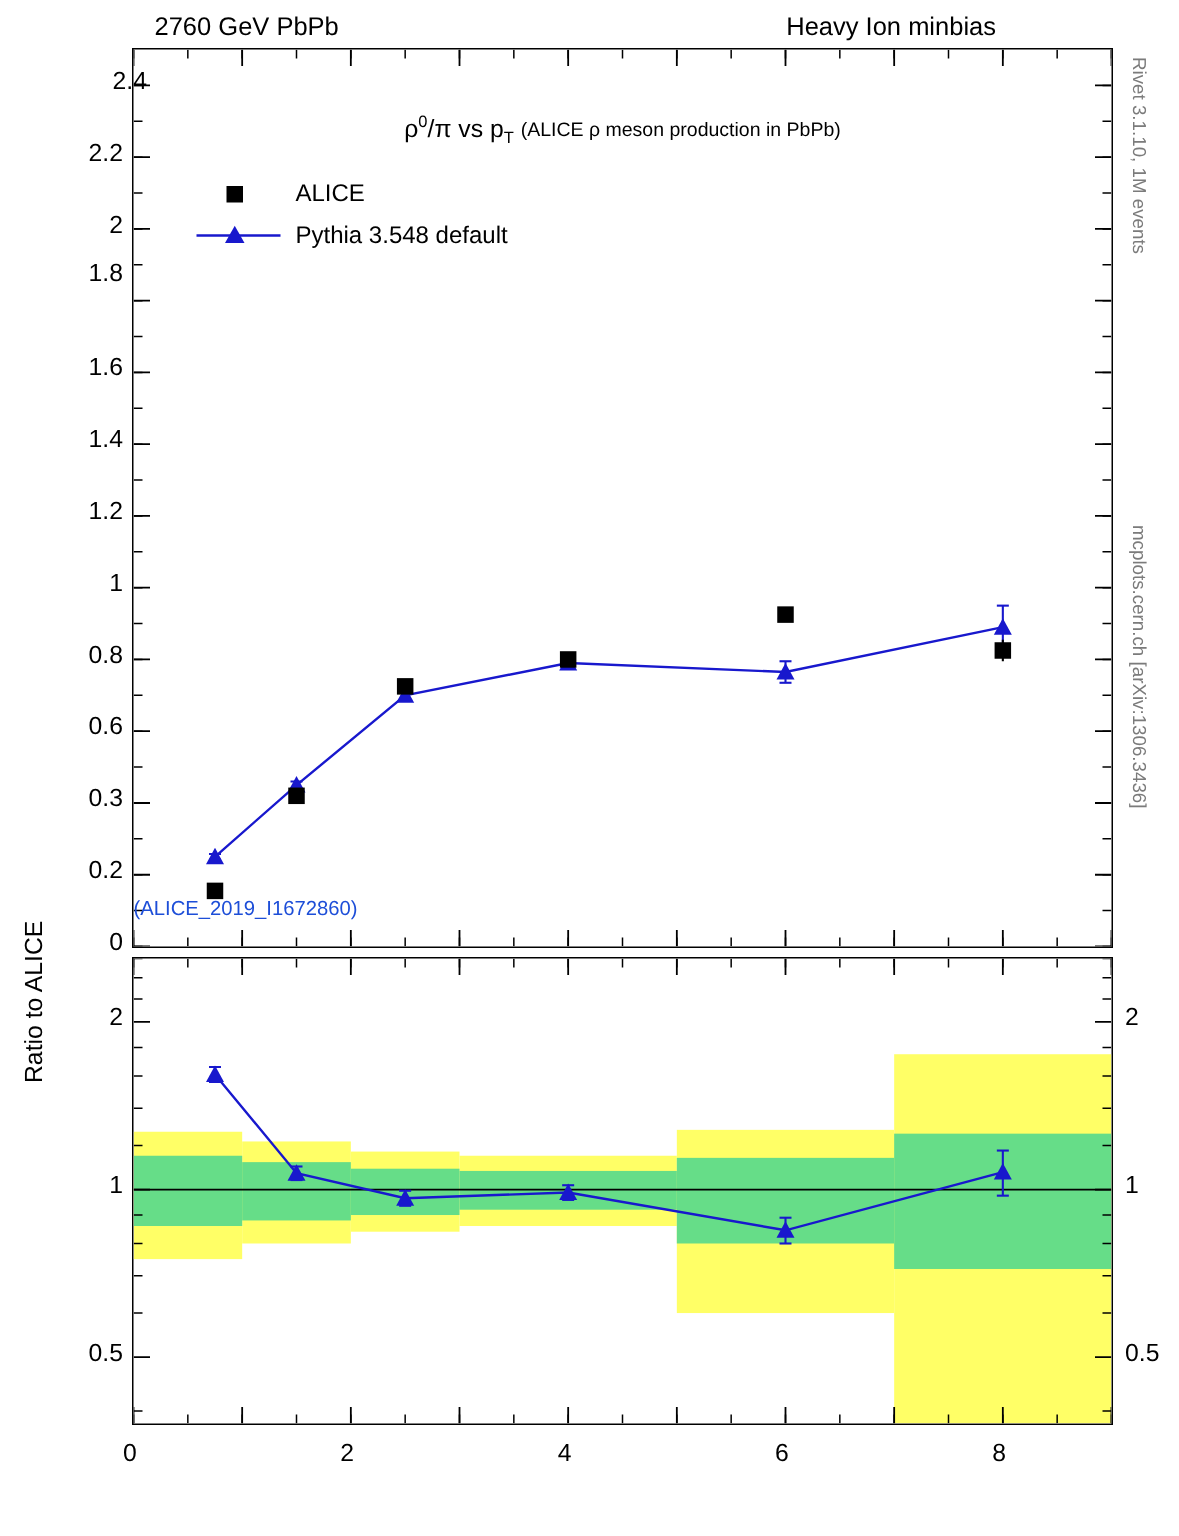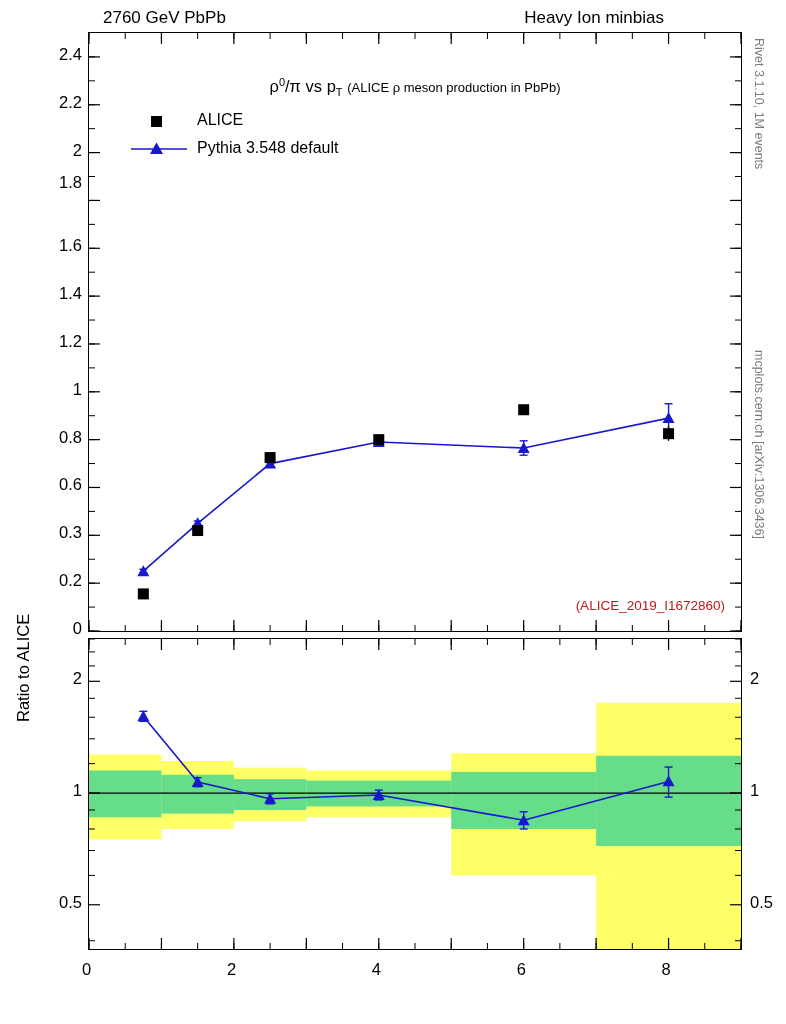--- a/index.html
+++ b/index.html
@@ -88,37 +88,37 @@
     pointer-events: none;
     margin-top: 16px;
   }
   .plot-title .sml { font-size: 13px; }
   sub { font-size: 11px; }
   sup { font-size: 11px; }
 
   
   .watermark {
     position: absolute;
-    left: 0; right: 16px;
+    left: 0; right: 0;
     bottom: 18px;
-    text-align: right;
+    text-align: left;
     font-size: 13.5px;
-    color: #b91c1c;
+    color: #1d4ed8;
   }
 
   
   .legend {
     position: absolute;
     left: 40px;
     top: 78px;
     font-size: 16px;
   }
   .legend .row {
     display: flex;
-    align-items: flex-start;
+    align-items: flex-end;
     height: 28px;
   }
   .legend .marker {
     width: 60px;
     height: 20px;
     position: relative;
     margin-right: 8px;
   }
   .legend .lbl { white-space: nowrap; }
 
@@ -490,21 +490,21 @@
       <div class="tl right" style="left: 22px; width: 60px; top: 523.32px;">0.3</div>
       <div class="tl right" style="left: 22px; width: 60px; top: 475.48px;">0.6</div>
       <div class="tl right" style="left: 22px; width: 60px; top: 427.64px;">0.8</div>
       <div class="tl right" style="left: 22px; width: 60px; top: 379.8px;">1</div>
       <div class="tl right" style="left: 22px; width: 60px; top: 331.96px;">1.2</div>
       <div class="tl right" style="left: 22px; width: 60px; top: 284.12px;">1.4</div>
       <div class="tl right" style="left: 22px; width: 60px; top: 236.28px;">1.6</div>
       <div class="tl right" style="left: 22px; width: 60px; top: 173px;">1.8</div>
       <div class="tl right" style="left: 22px; width: 60px; top: 140.6px;">2</div>
       <div class="tl right" style="left: 22px; width: 60px; top: 92.76px;">2.2</div>
-      <div class="tl right" style="left: 22px; width: 60px; top: 44.92px;">2.4</div>
+      <div class="tl right" style="left: 38px; width: 60px; top: 44.92px;">2.4</div>
       <div class="tl right" style="left: 22px; width: 60px; top: 892.761px;">0.5</div>
       <div class="tl" style="left: 750px; top: 892.761px;">0.5</div>
       <div class="tl right" style="left: 22px; width: 60px; top: 781.027px;">1</div>
       <div class="tl" style="left: 750px; top: 781.027px;">1</div>
       <div class="tl right" style="left: 22px; width: 60px; top: 669.293px;">2</div>
       <div class="tl" style="left: 750px; top: 669.293px;">2</div>
       <div class="tl" style="left: 82px; top: 960px;">0</div>
       <div class="tl" style="left: 226.889px; top: 960px;">2</div>
       <div class="tl" style="left: 371.778px; top: 960px;">4</div>
       <div class="tl" style="left: 516.667px; top: 960px;">6</div>

